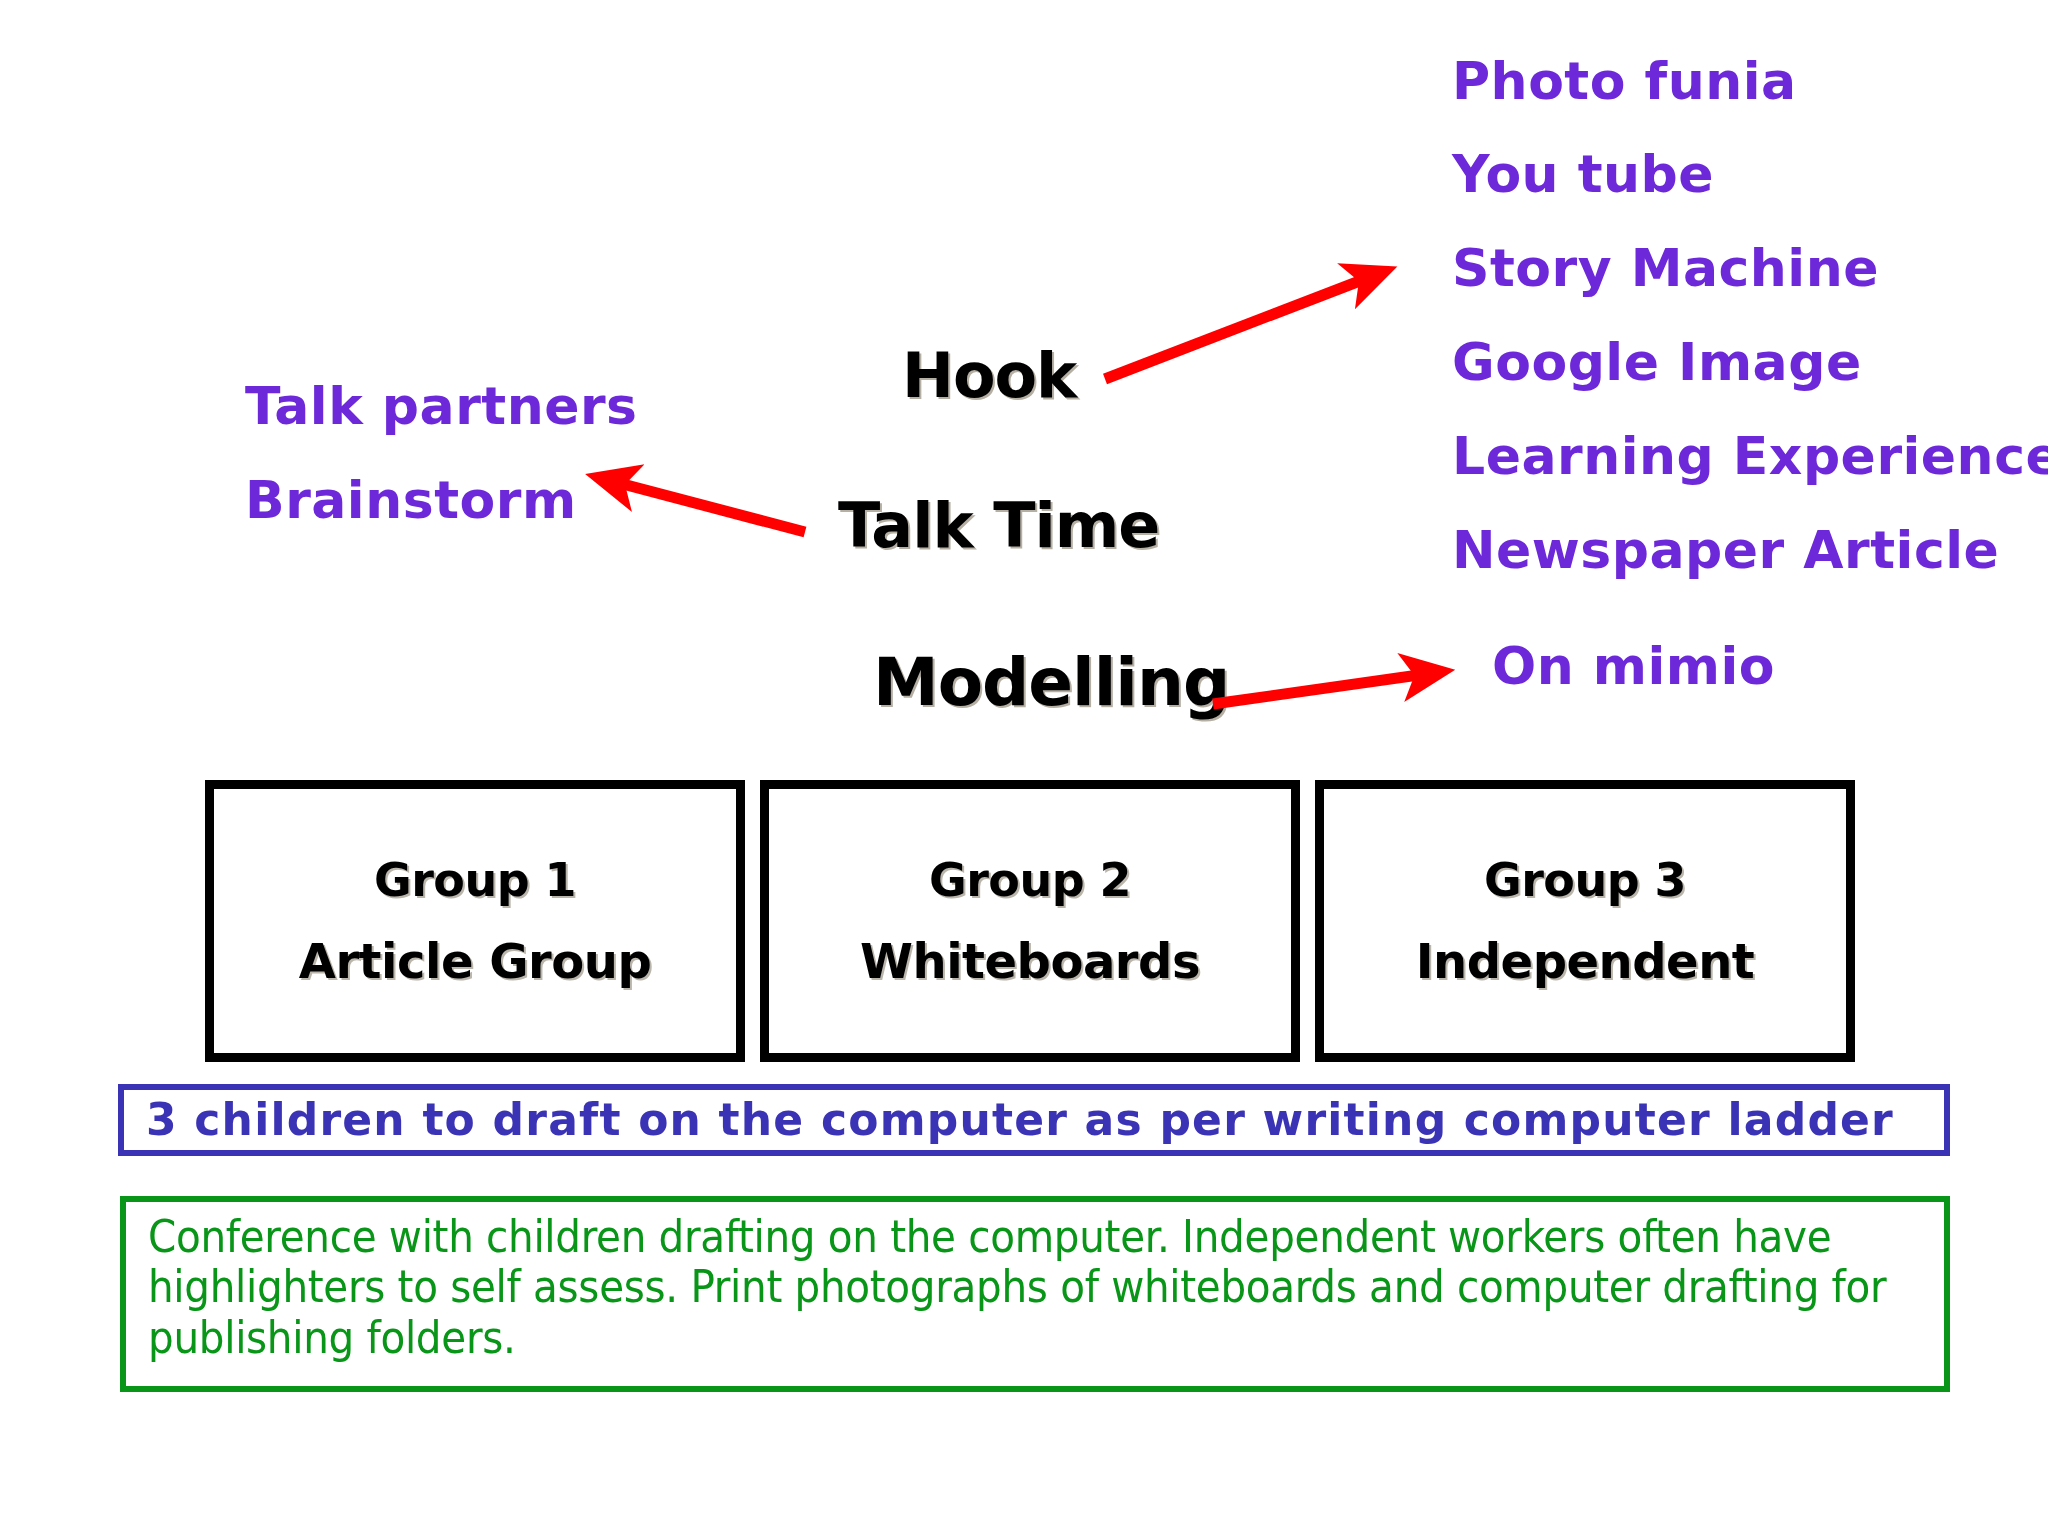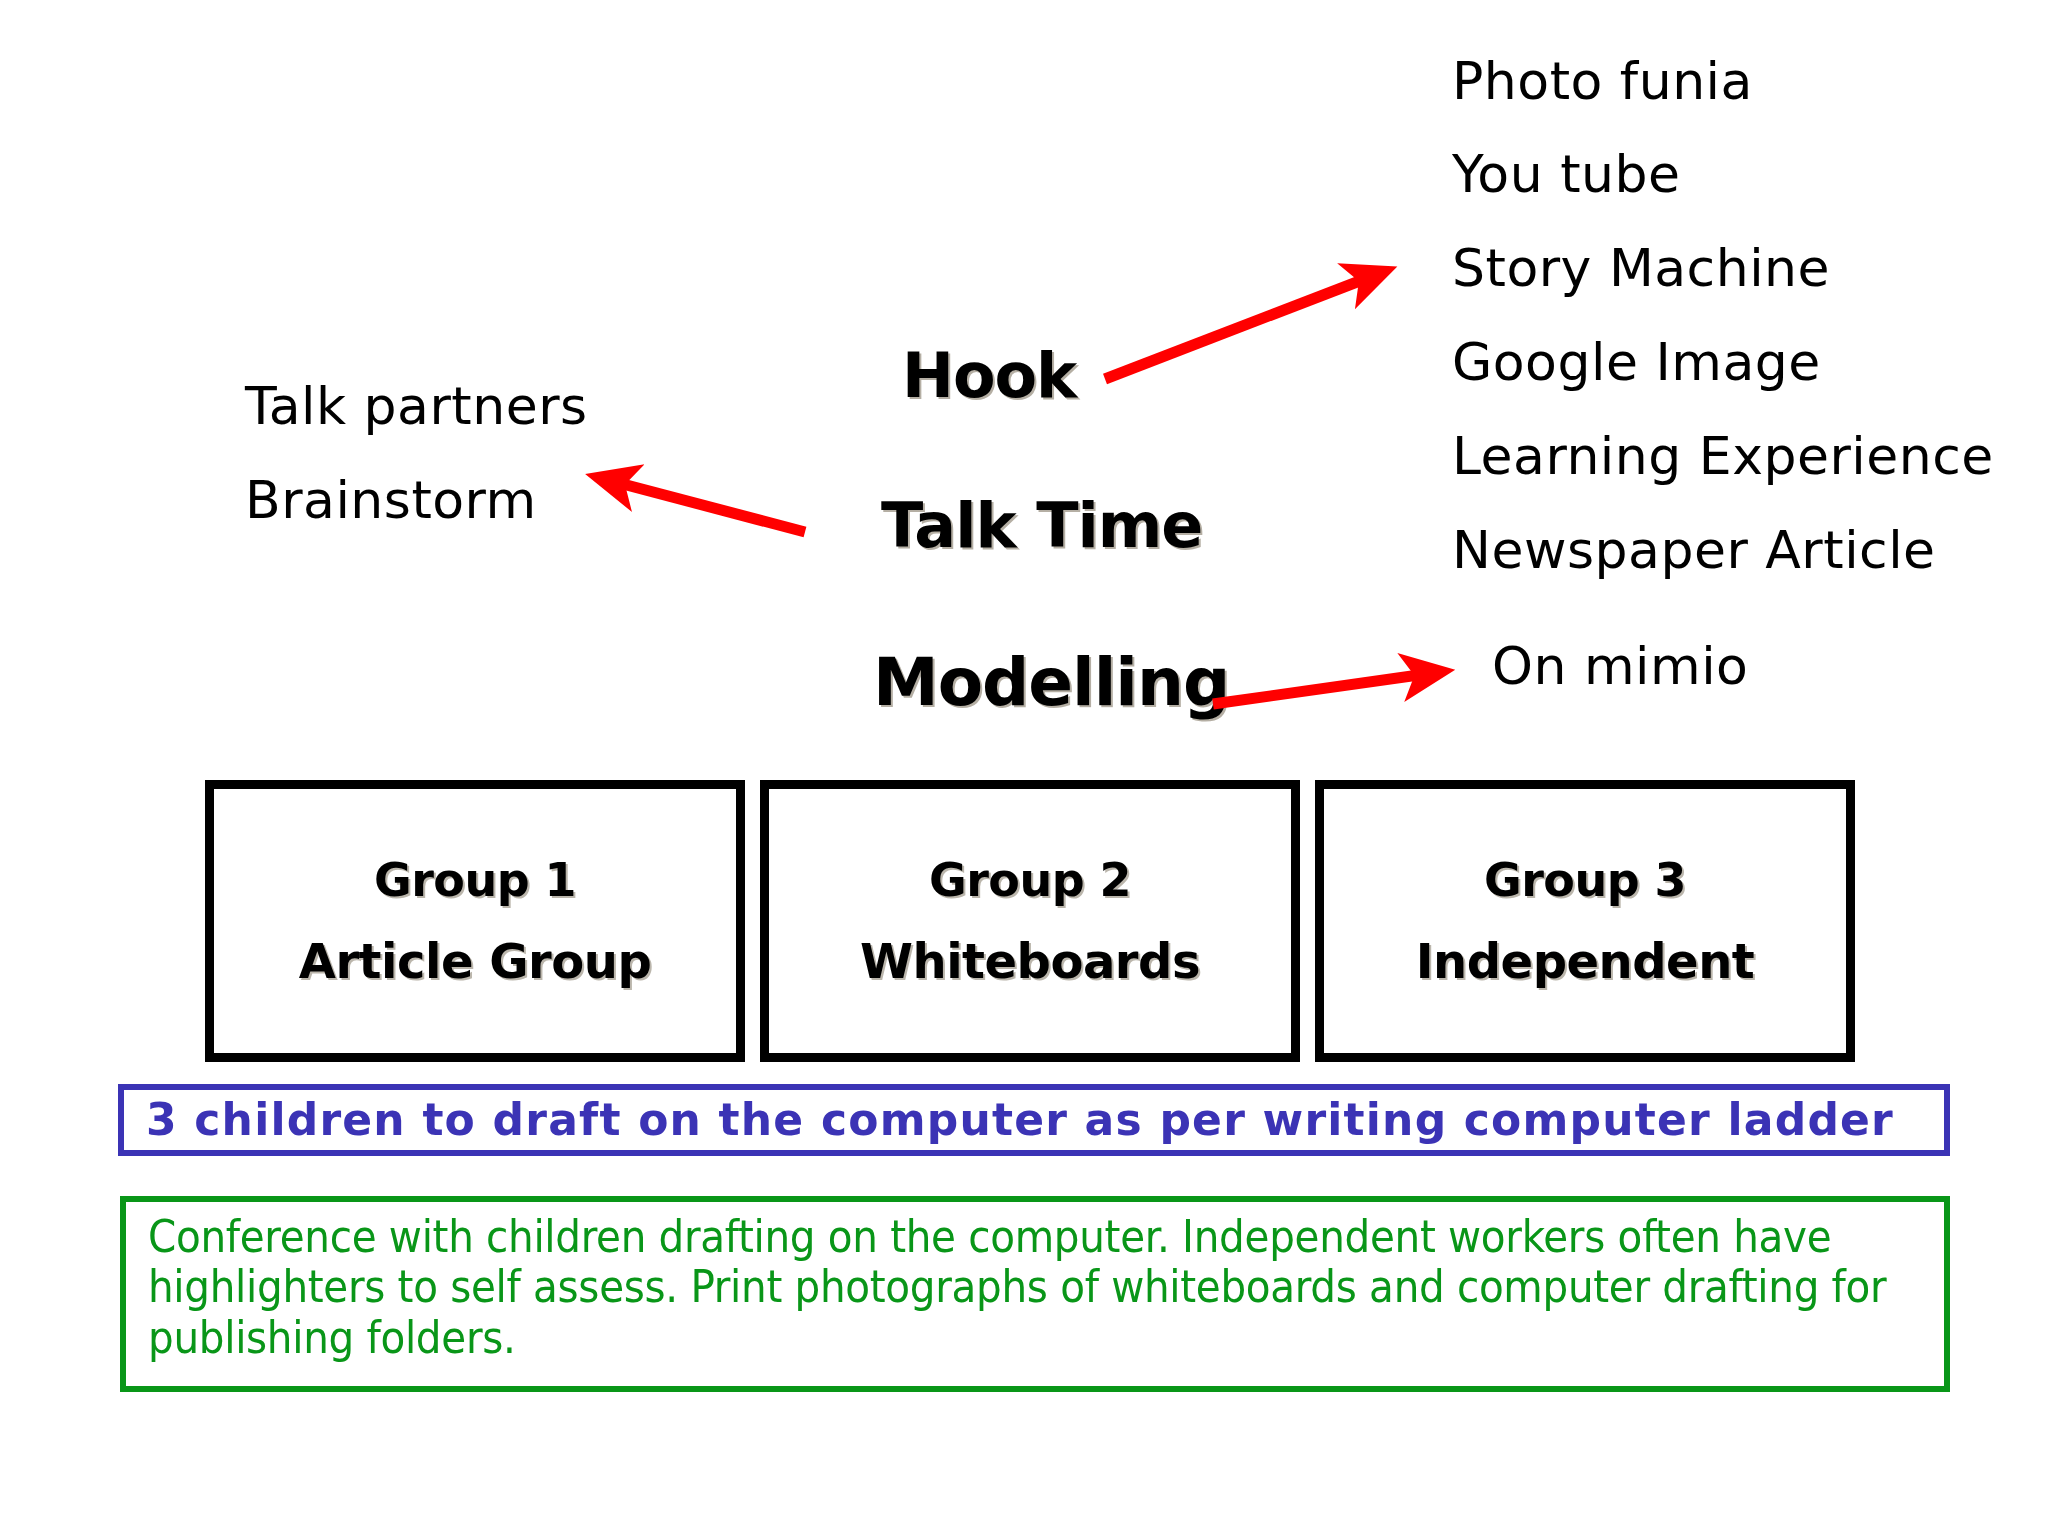--- a/index.html
+++ b/index.html
@@ -20,23 +20,23 @@
     position: absolute;
     left: 0; top: 0;
     width: 2048px;
     height: 1536px;
     background: #ffffff;
   }
 
   
   .red-note {
     position: absolute;
-    color: #000000;
-    font-family: "DejaVu Sans", sans-serif;
-    font-weight: 400;
+    color: #6d28d9;
+    font-family: "DejaVu Sans", sans-serif;
+    font-weight: 700;
     font-size: 52px;
     line-height: 1.0;
     white-space: nowrap;
     letter-spacing: 0.5px;
     text-align: right;
   }
 
   
   .stage-heading {
     position: absolute;
@@ -157,21 +157,21 @@
   <div class="red-note" style="left:1452px; top:430px;">Learning Experience</div>
 
   <div class="red-note" style="left:245px; top:380px;">Talk partners</div>
 
   <div class="red-note" style="left:245px; top:474px;">Brainstorm</div>
 
   <div class="red-note" style="left:1492px; top:640px;">On mimio</div>
 
   <div class="stage-heading" style="left:902px; top:345px;">Hook</div>
 
-  <div class="stage-heading" style="left:838px; top:495px;margin-left:43px;">Talk Time</div>
+  <div class="stage-heading" style="left:838px; top:495px;">Talk Time</div>
 
   <div class="stage-heading" style="left:832px; top:650px; font-size:66px;margin-left:41px;">Modelling</div>
 
   <svg class="arrow-layer" viewBox="0 0 2048 1536">
     <defs>
       <marker id="ah" markerWidth="5.2" markerHeight="5.2" refX="3.6" refY="2.6" orient="auto" markerUnits="strokeWidth">
         <path d="M0,0.35 L5.0,2.6 L0,4.85 L1.25,2.6 Z" fill="#ff0000"></path>
       </marker>
     </defs>
 

